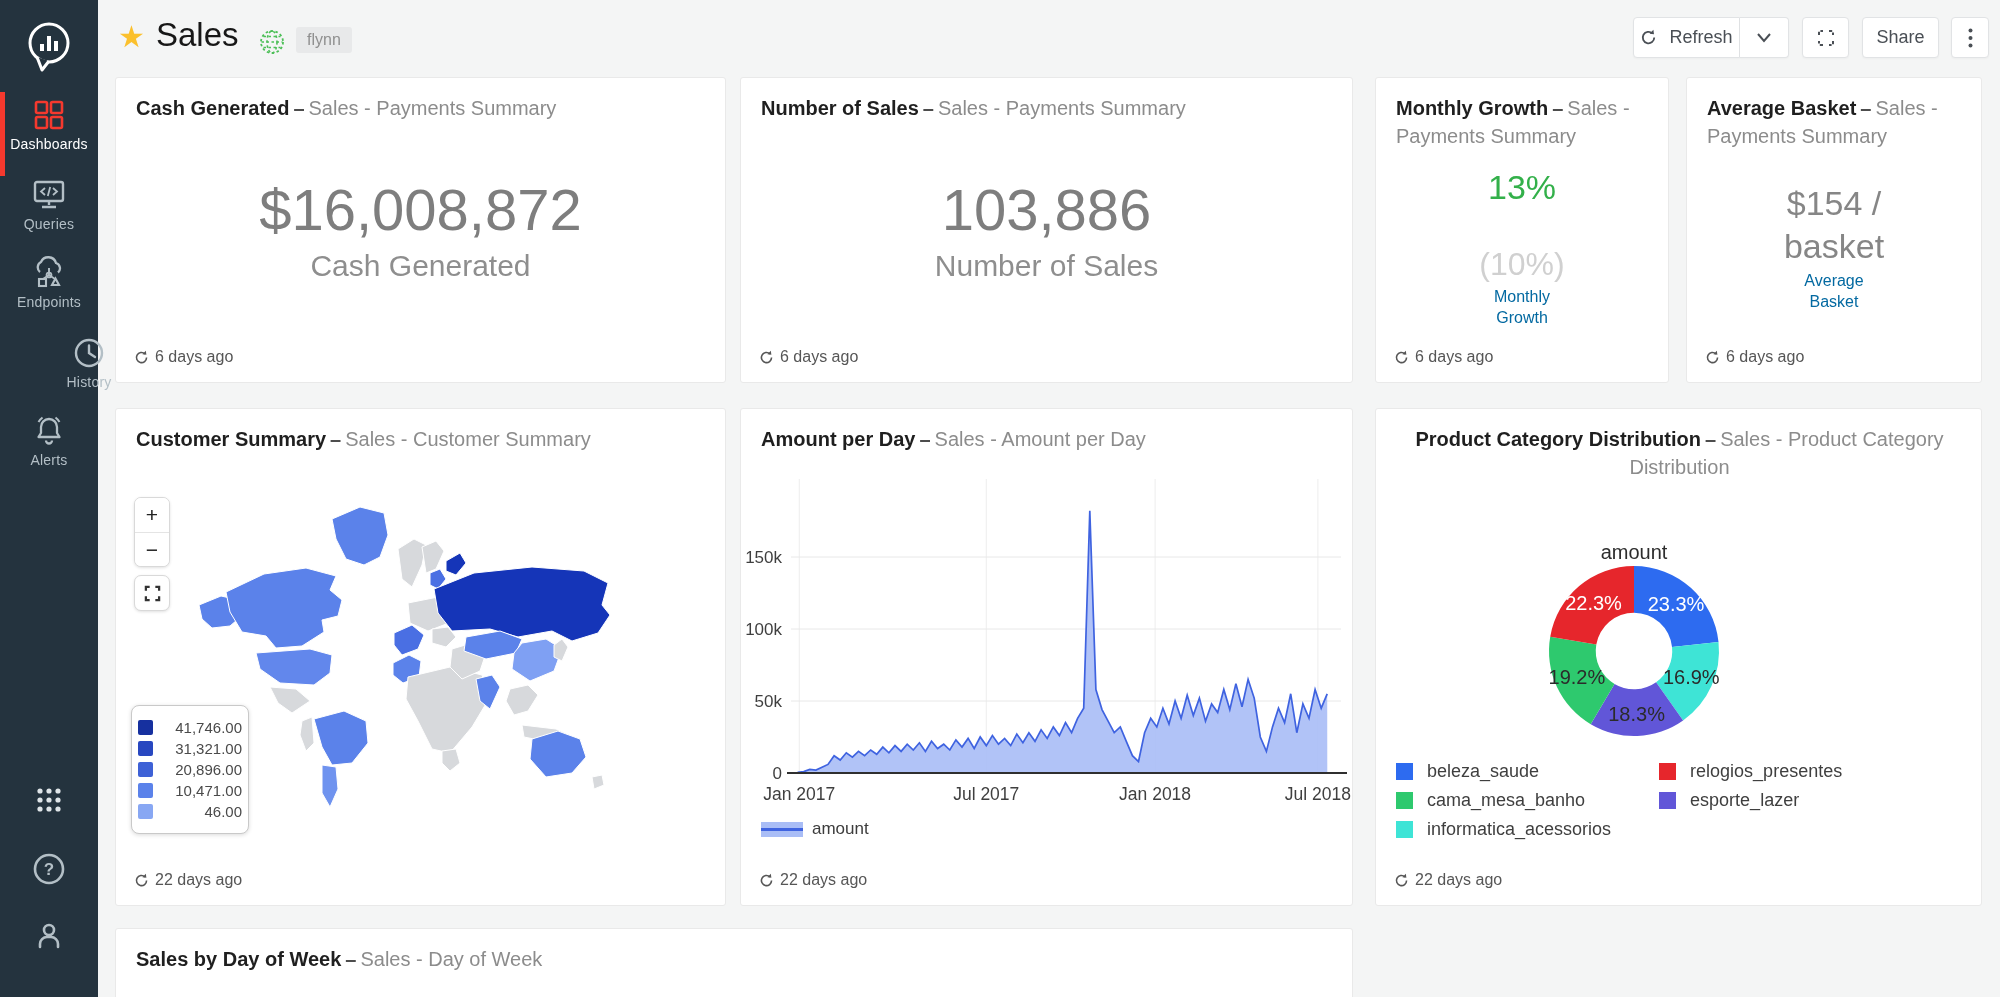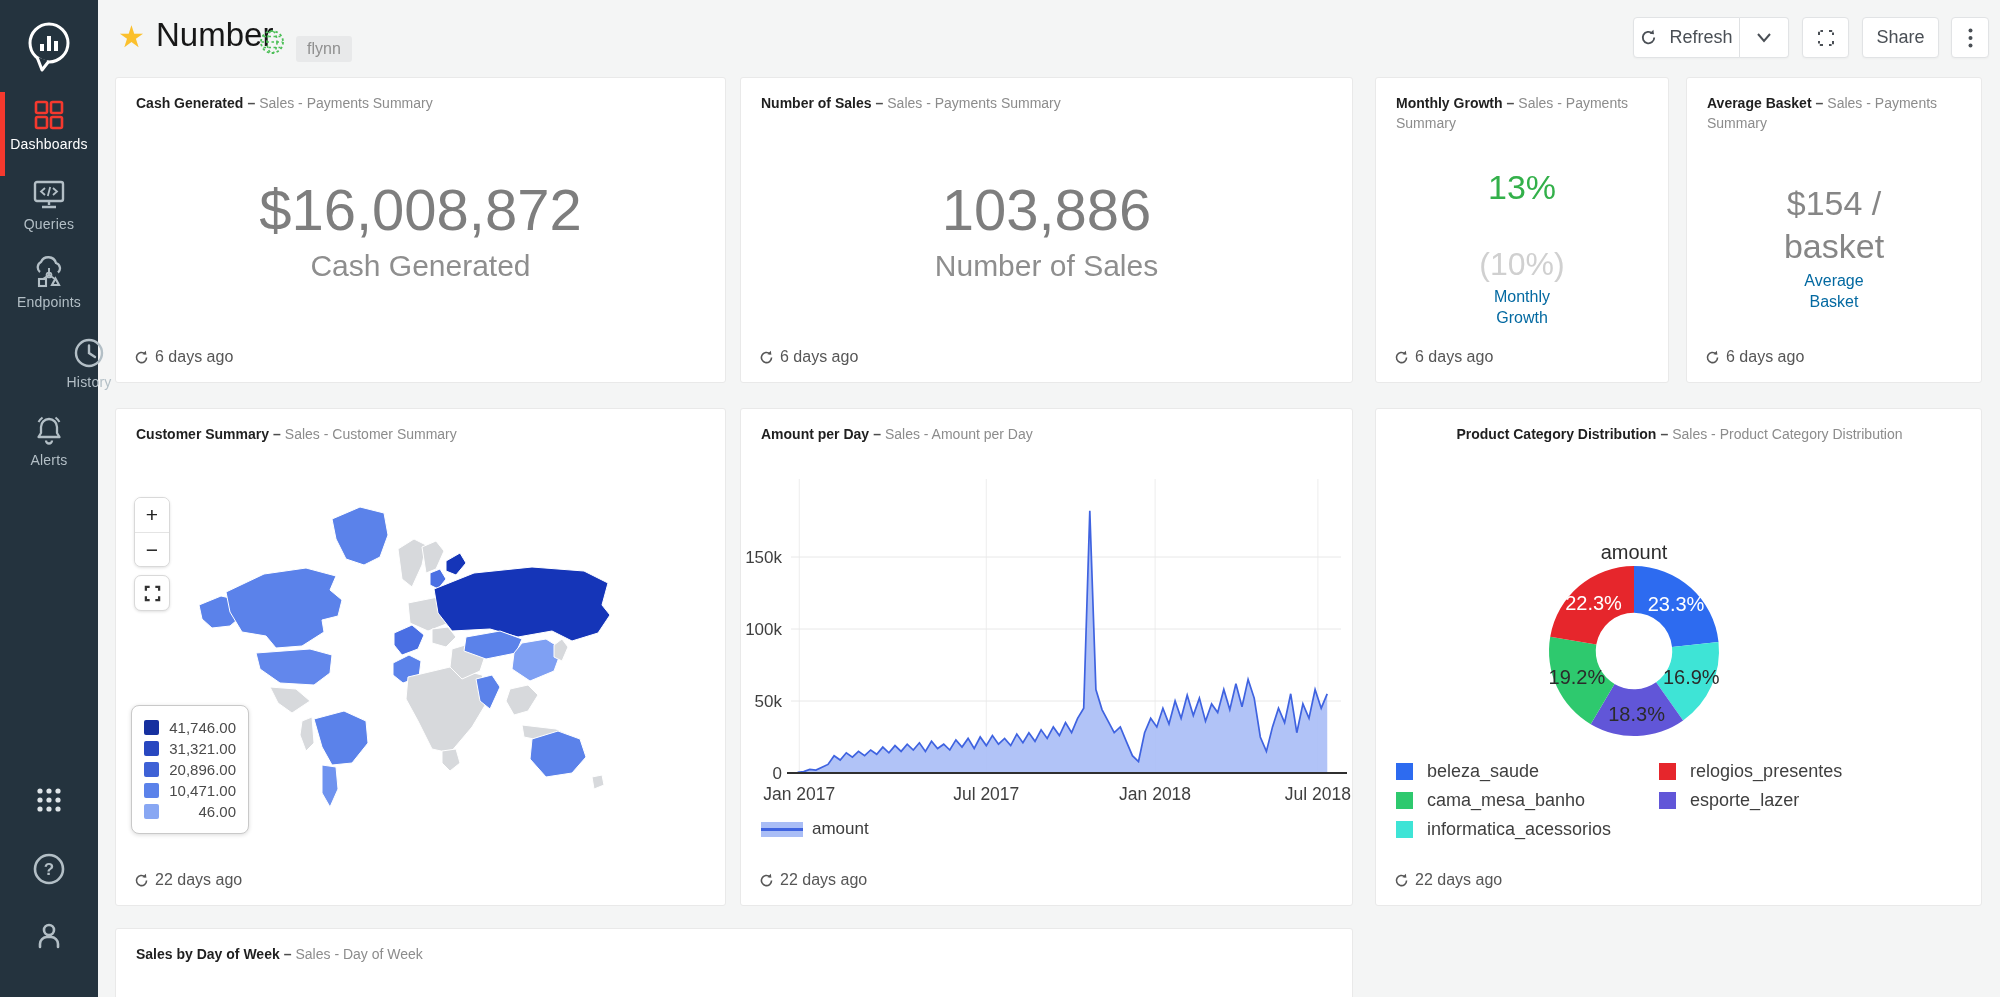--- a/index.html
+++ b/index.html
@@ -13,49 +13,49 @@
   .nav-item .nav-icon { display:block; margin:0 auto; width:34px; height:34px; }
   .nav-item .nav-label { display:block; margin-top:4px; font-size:14px; letter-spacing:.2px; }
   .nav-item.active { color:#ffffff; }
   .active-bar { position:absolute; left:0; top:92px; width:5px; height:84px; background:#f5392e; }
   .side-bottom { position:absolute; left:0; width:98px; text-align:center; cursor:pointer; }
 
   
   .hdr-star { position:absolute; left:118px; top:22px; font-size:30px; color:#fbc02d; cursor:pointer; line-height:1; }
   .hdr-title { position:absolute; left:156px; top:16px; font-size:33px; font-weight:500; color:#171717; }
   .hdr-globe { position:absolute; left:259px; top:29px; width:26px; height:26px; }
-  .hdr-tag { position:absolute; left:296px; top:36px; background:#e8e9ea; border-radius:3px; padding:4px 11px; font-size:16px; color:#8f8f8f; }
+  .hdr-tag { position:absolute; left:296px; top:27px; background:#e8e9ea; border-radius:3px; padding:4px 11px; font-size:16px; color:#8f8f8f; }
   .hbtn { position:absolute; top:17px; height:41px; background:#fff; border:1px solid #e1e3e5; border-radius:4px;
           display:flex; align-items:center; justify-content:center; font-size:18px; color:#4a4f55; cursor:pointer;
           box-shadow:0 1px 2px rgba(0,0,0,.03); }
   .hbtn svg { display:block; }
 
   
   .card { position:absolute; background:#fff; border:1px solid #e9e9e9; border-radius:3px; }
-  .card-title { position:absolute; left:20px; top:16px; right:18px; font-size:14px; line-height:1.4; color:#8c8c8c; }
+  .card-title { position:absolute; left:20px; top:16px; right:18px; font-size:20px; line-height:1.4; color:#8c8c8c; }
   .t-name { color:#1f1f1f; font-weight:600; }
   .t-dash { color:#4d4d4d; margin:0 4px; font-weight:600; }
   .t-src  { color:#8c8c8c; cursor:pointer; }
   .card-footer { position:absolute; left:18px; bottom:16px; font-size:16px; color:#565656; display:flex; align-items:center; gap:6px; }
   .card-footer svg { display:block; }
 
   .counter-body { position:absolute; left:0; right:0; top:70px; bottom:70px; display:flex; flex-direction:column; align-items:center; justify-content:center; text-align:center; }
   .counter-value { font-size:58px; color:#7e7e7e; letter-spacing:0; line-height:1.15; }
   .counter-label { font-size:30px; color:#8e8e8e; margin-top:6px; }
   .counter-value-sm { font-size:34px; color:#868686; line-height:1.25; }
   .counter-label-sm { font-size:16px; color:#0369a1; line-height:1.3; margin-top:4px; }
   .growth-val { font-size:34px; line-height:1.25; }
   .growth-sec { font-size:32px; color:#d0d0d0; line-height:1.2;margin-top:36px; }
 
   
   .map-ctl { position:absolute; left:18px; width:36px; background:#fff; border:1px solid #d9d9d9; border-radius:7px; box-shadow:0 1px 3px rgba(0,0,0,.12); overflow:hidden; }
   .map-ctl button { display:block; width:100%; height:34px; background:#fff; border:none; font-size:21px; color:#222; cursor:pointer; }
   .map-ctl button + button { border-top:1px solid #e4e4e4; }
   .map-fit { position:absolute; left:18px; width:36px; height:36px; background:#fff; border:1px solid #d9d9d9; border-radius:7px; box-shadow:0 1px 3px rgba(0,0,0,.12); display:flex; align-items:center; justify-content:center; cursor:pointer; }
-  .map-legend { position:absolute; left:15px; top:296px; width:118px; background:#fff; border:1px solid #c9c9c9; border-radius:8px; box-shadow:0 1px 4px rgba(0,0,0,.15); padding:9px 12px; z-index:3; }
+  .map-legend { position:absolute; left:15px; top:296px; width:118px; background:#fff; border:1px solid #c9c9c9; border-radius:8px; box-shadow:0 1px 4px rgba(0,0,0,.15); padding:9px 6px; z-index:3; }
   .ml-row { display:flex; align-items:center; gap:7px; margin:4px 0; }
   .ml-swatch { width:15px; height:15px; border-radius:2px; flex:0 0 15px; }
   .ml-val { flex:1; text-align:right; font-size:15px; color:#4a4a4a; }
 
   
   .area-legend { position:absolute; left:20px; top:410px; display:flex; align-items:center; gap:9px; font-size:17px; color:#3c3c3c; }
   .area-swatch { width:42px; height:15px; background:#a9bdf6; position:relative; }
   .area-swatch::after { content:""; position:absolute; left:0; right:0; top:6px; height:3px; background:#3f63e0; }
 
   
@@ -154,21 +154,21 @@
 
     <div class="side-bottom" style="top:920px;">
       <svg width="32" height="32" viewBox="0 0 32 32">
         <circle cx="16" cy="10" r="5" fill="none" stroke="#b3bfc6" stroke-width="2.6"></circle>
         <path d="M7 27 v-3 a7 7 0 0 1 7-7 h4 a7 7 0 0 1 7 7 v3" fill="none" stroke="#b3bfc6" stroke-width="2.6" stroke-linecap="round"></path>
       </svg>
     </div>
   </aside>
 
   <div class="hdr-star">★</div>
-  <div class="hdr-title">Number</div>
+  <div class="hdr-title">Sales</div>
   <div class="hdr-globe">
     <svg viewBox="0 0 26 26" width="26" height="26">
       <circle cx="13" cy="13" r="11" fill="none" stroke="#4cbf57" stroke-width="1.8" stroke-dasharray="2.5,2.5"></circle>
       <ellipse cx="13" cy="13" rx="5" ry="11" fill="none" stroke="#4cbf57" stroke-width="1.6" stroke-dasharray="2.5,2.5"></ellipse>
       <path d="M2.5 13 h21 M4.5 7.5 h17 M4.5 18.5 h17" fill="none" stroke="#4cbf57" stroke-width="1.6" stroke-dasharray="2.5,2.5"></path>
     </svg>
   </div>
   <div class="hdr-tag">flynn</div>
 
   <div class="hbtn" style="left:1633px; width:107px; border-radius:4px 0 0 4px; gap:12px;">

